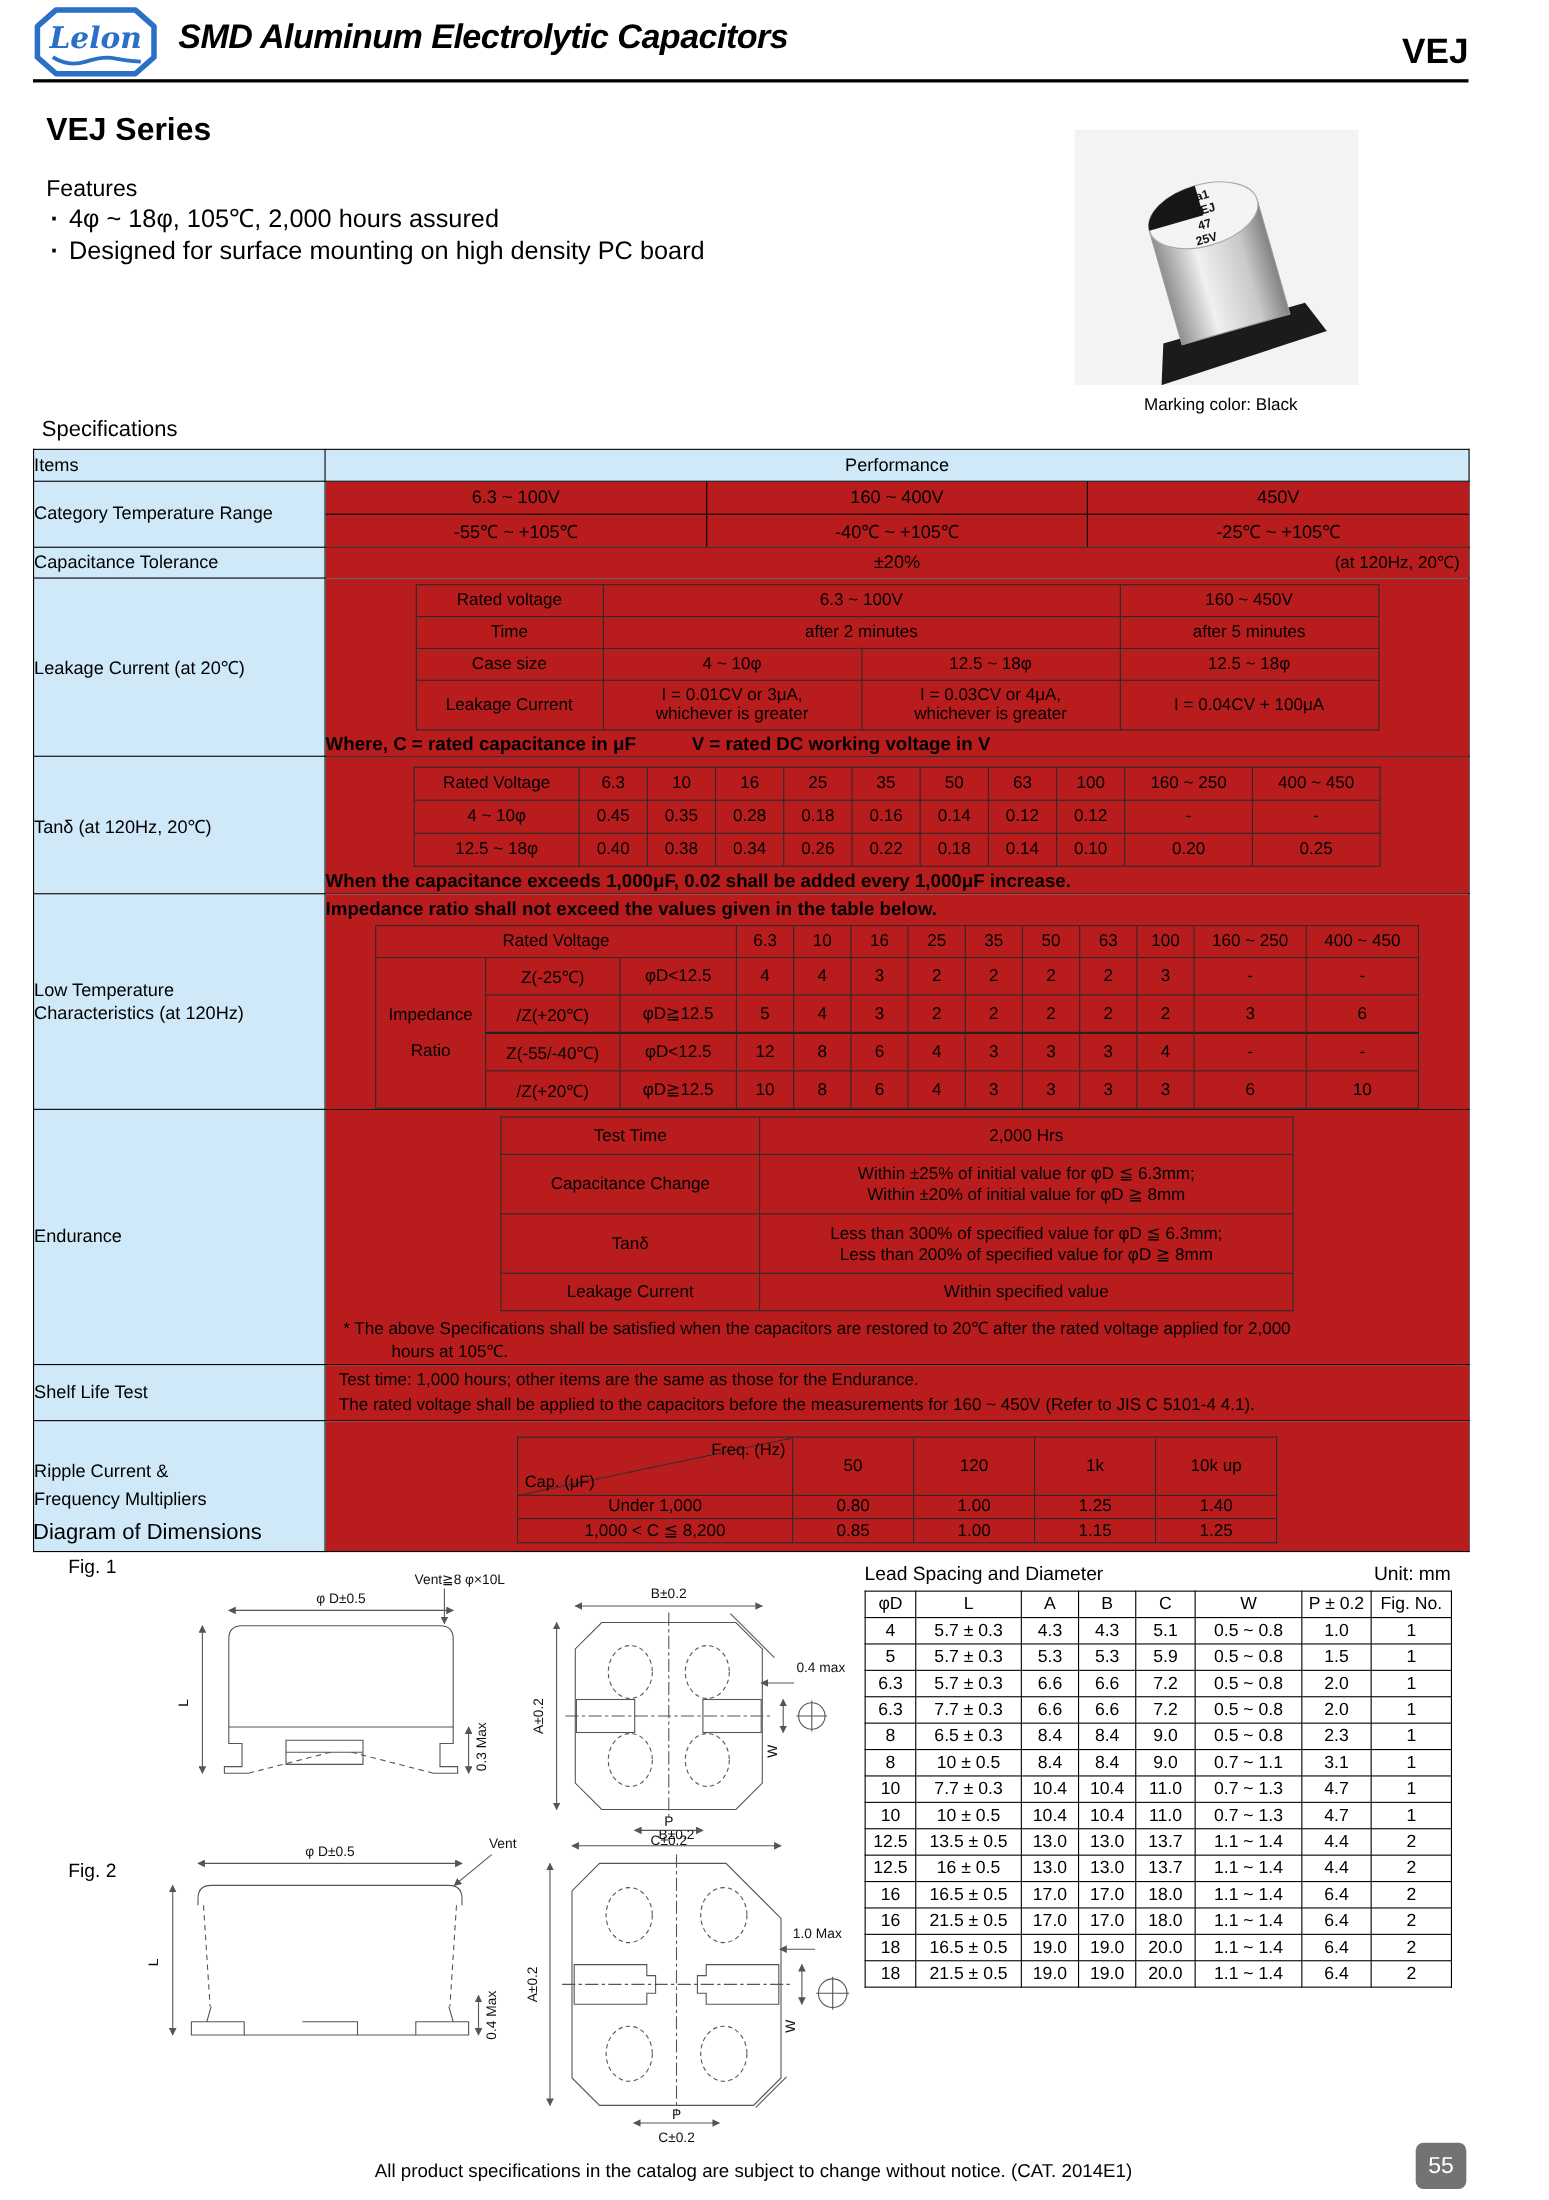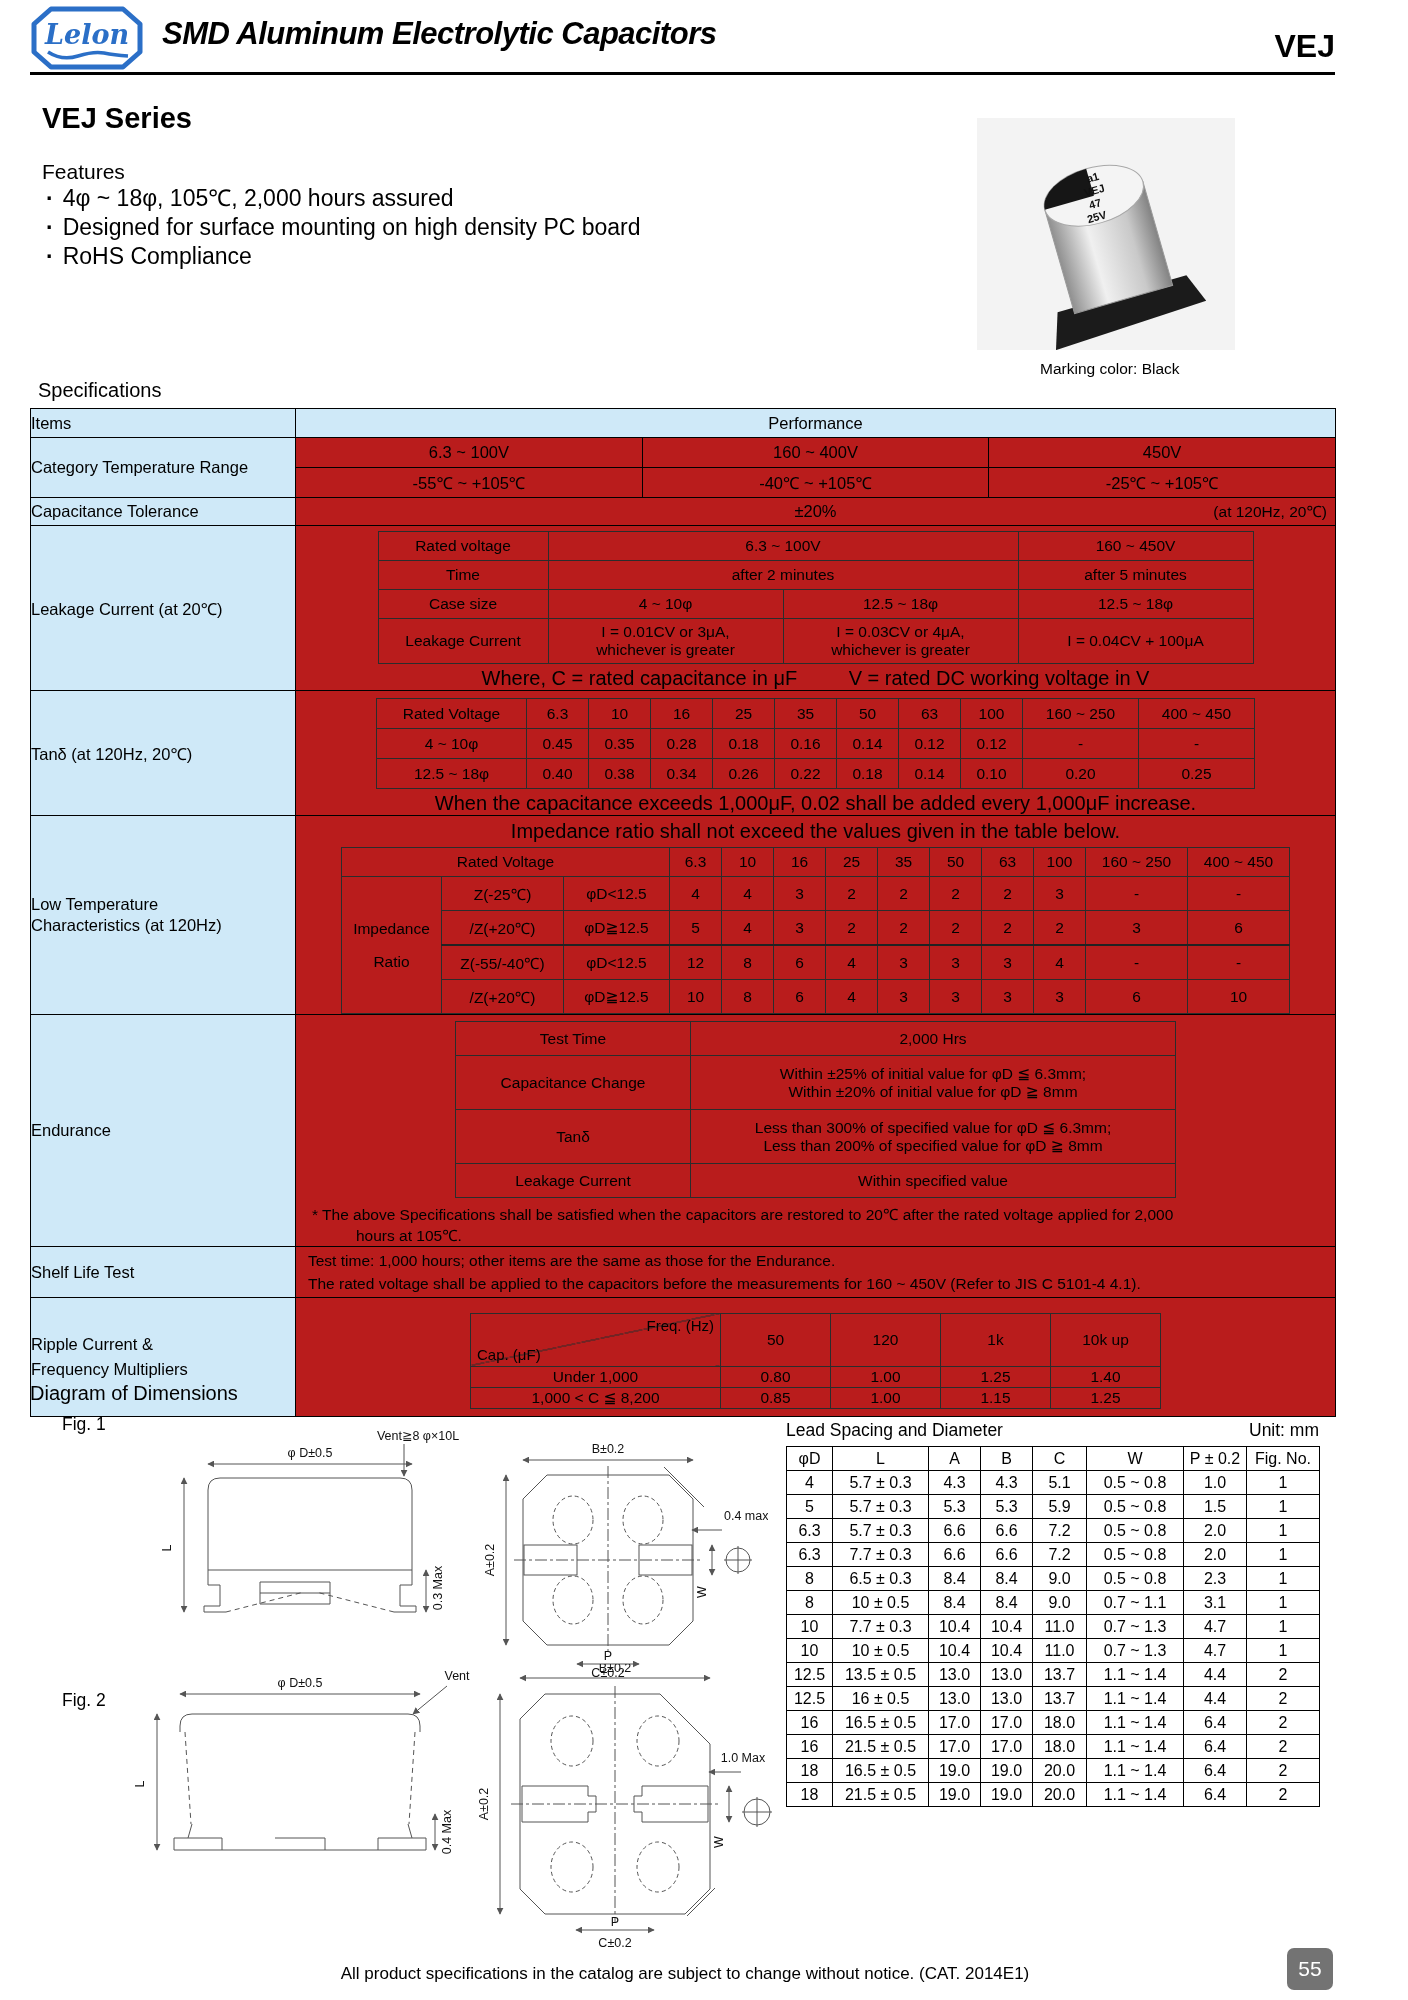--- a/index.html
+++ b/index.html
@@ -31,21 +31,21 @@
   .cont{position:relative;background:#b91c1c;}
   .bluehead{background:#cfe9f8;font-size:16.5px;text-align:center;}
 
   .sub{width:100%;height:100%;}
   .sub td{border:0;border-left:1px solid #000;text-align:center;font-size:16.5px;height:27px;width:33.33%;}
   .sub td:first-child{border-left:0;}
   .sub tr + tr td{border-top:1px solid #000;}
 
   .inner{margin:0 auto;font-size:15.5px;border:1.5px solid #2c2c2c;}
   .inner td{border:1px solid #2c2c2c;text-align:center;padding:1px 5px;}
-  .note{font-size:20px;text-align:center;margin-top:3px;}
+  .note{font-size:17px;text-align:left;margin-top:3px;font-weight:bold;}
   .gap{display:inline-block;width:46px;}
 
   .captol-c{display:block;text-align:center;font-size:16.5px;line-height:27px;}
   .captol-r{position:absolute;right:8px;top:0;font-size:15.5px;line-height:27px;}
 
   .sidecell div{line-height:1.25;}
   .sidecell div + div{margin-top:14px;}
   tr.thick td{border-top:2.5px solid #222;}
 
   .end-note{font-size:15.5px;margin:6px 0 0 16px;padding-left:22px;text-indent:-22px;line-height:21px;text-align:left;}
@@ -82,21 +82,20 @@
 </div>
 <div class="abs hdr-title">SMD Aluminum Electrolytic Capacitors</div>
 <div class="abs hdr-code">VEJ</div>
 <div class="abs hdr-line"></div>
 
 <div class="abs series-title">VEJ Series</div>
 <div class="abs features-h">Features</div>
 <ul class="abs features">
   <li>4φ ~ 18φ, 105℃, 2,000 hours assured</li>
   <li>Designed for surface mounting on high density PC board</li>
-  <li>RoHS Compliance</li>
 </ul>
 
 <div class="abs photo">
   <svg width="258" height="232" viewBox="0 0 258 232">
     <g transform="rotate(-16 129 120)">
       <polygon points="62,178 196,178 208,208 50,214" fill="#1b1b1b"></polygon>
       <defs>
         <linearGradient id="cyl" x1="0" y1="0" x2="1" y2="0">
           <stop offset="0" stop-color="#8f8f8f"></stop>
             <stop offset="0.35" stop-color="#f0f0f0"></stop>

